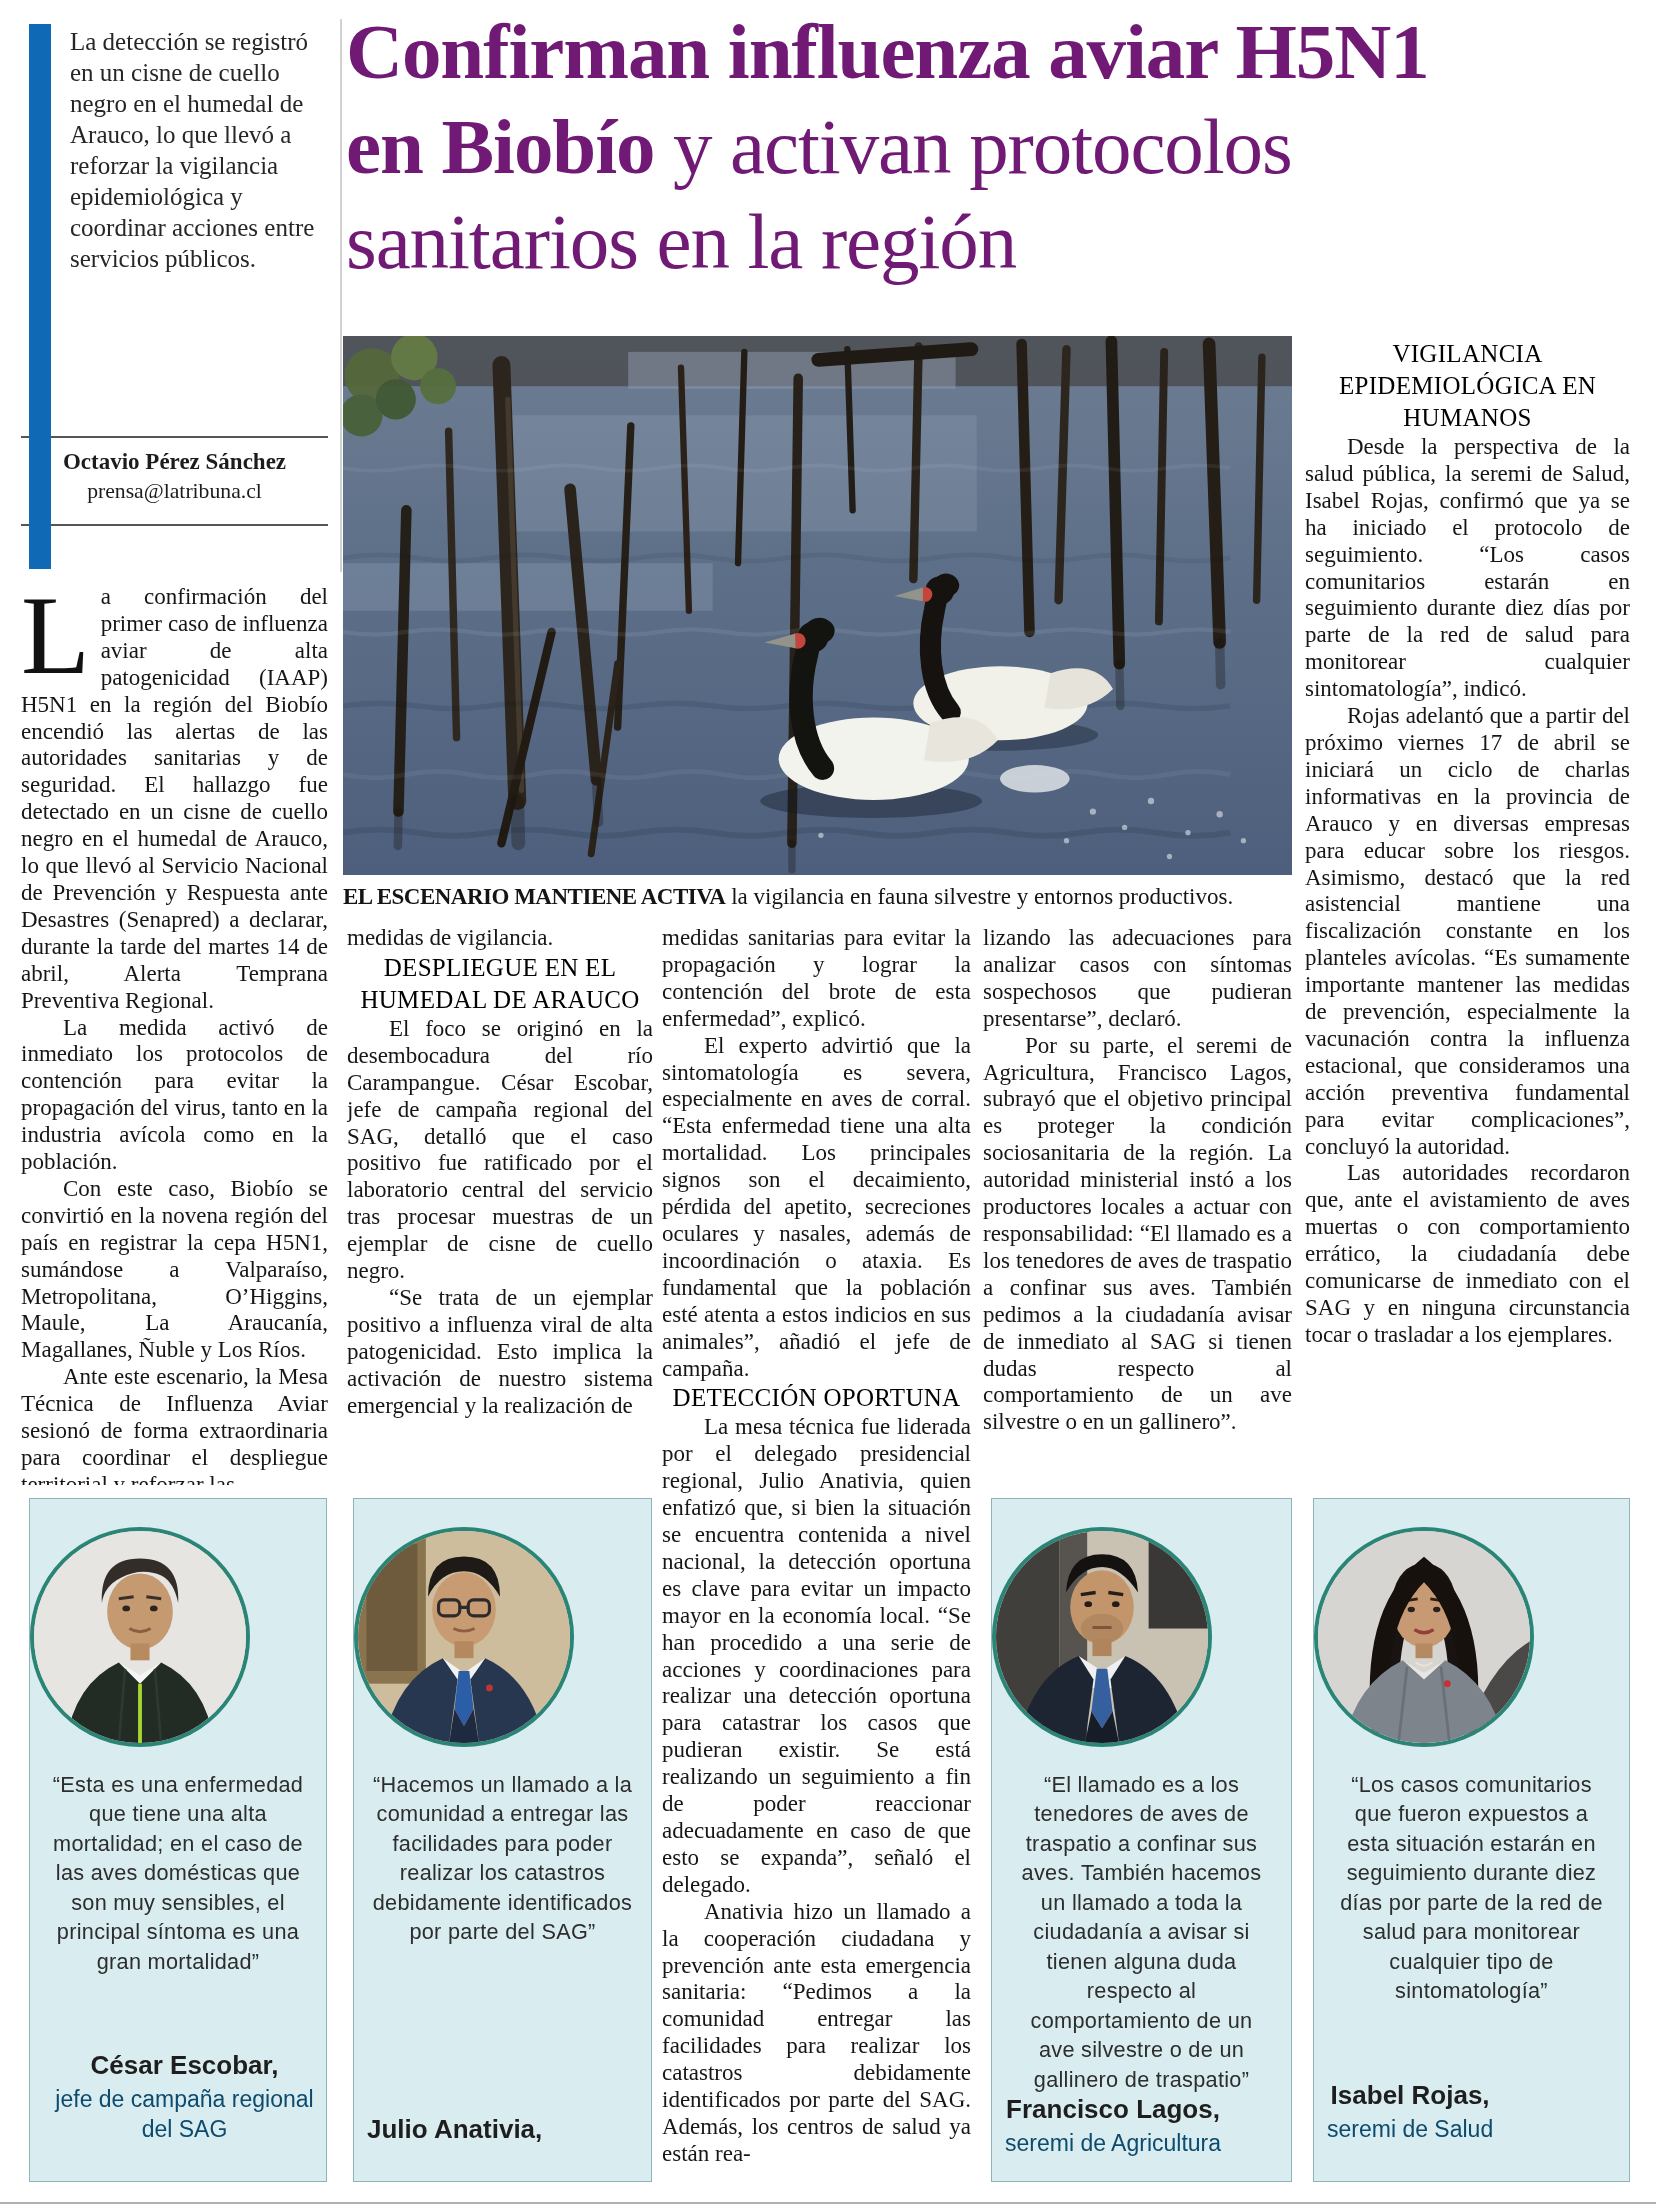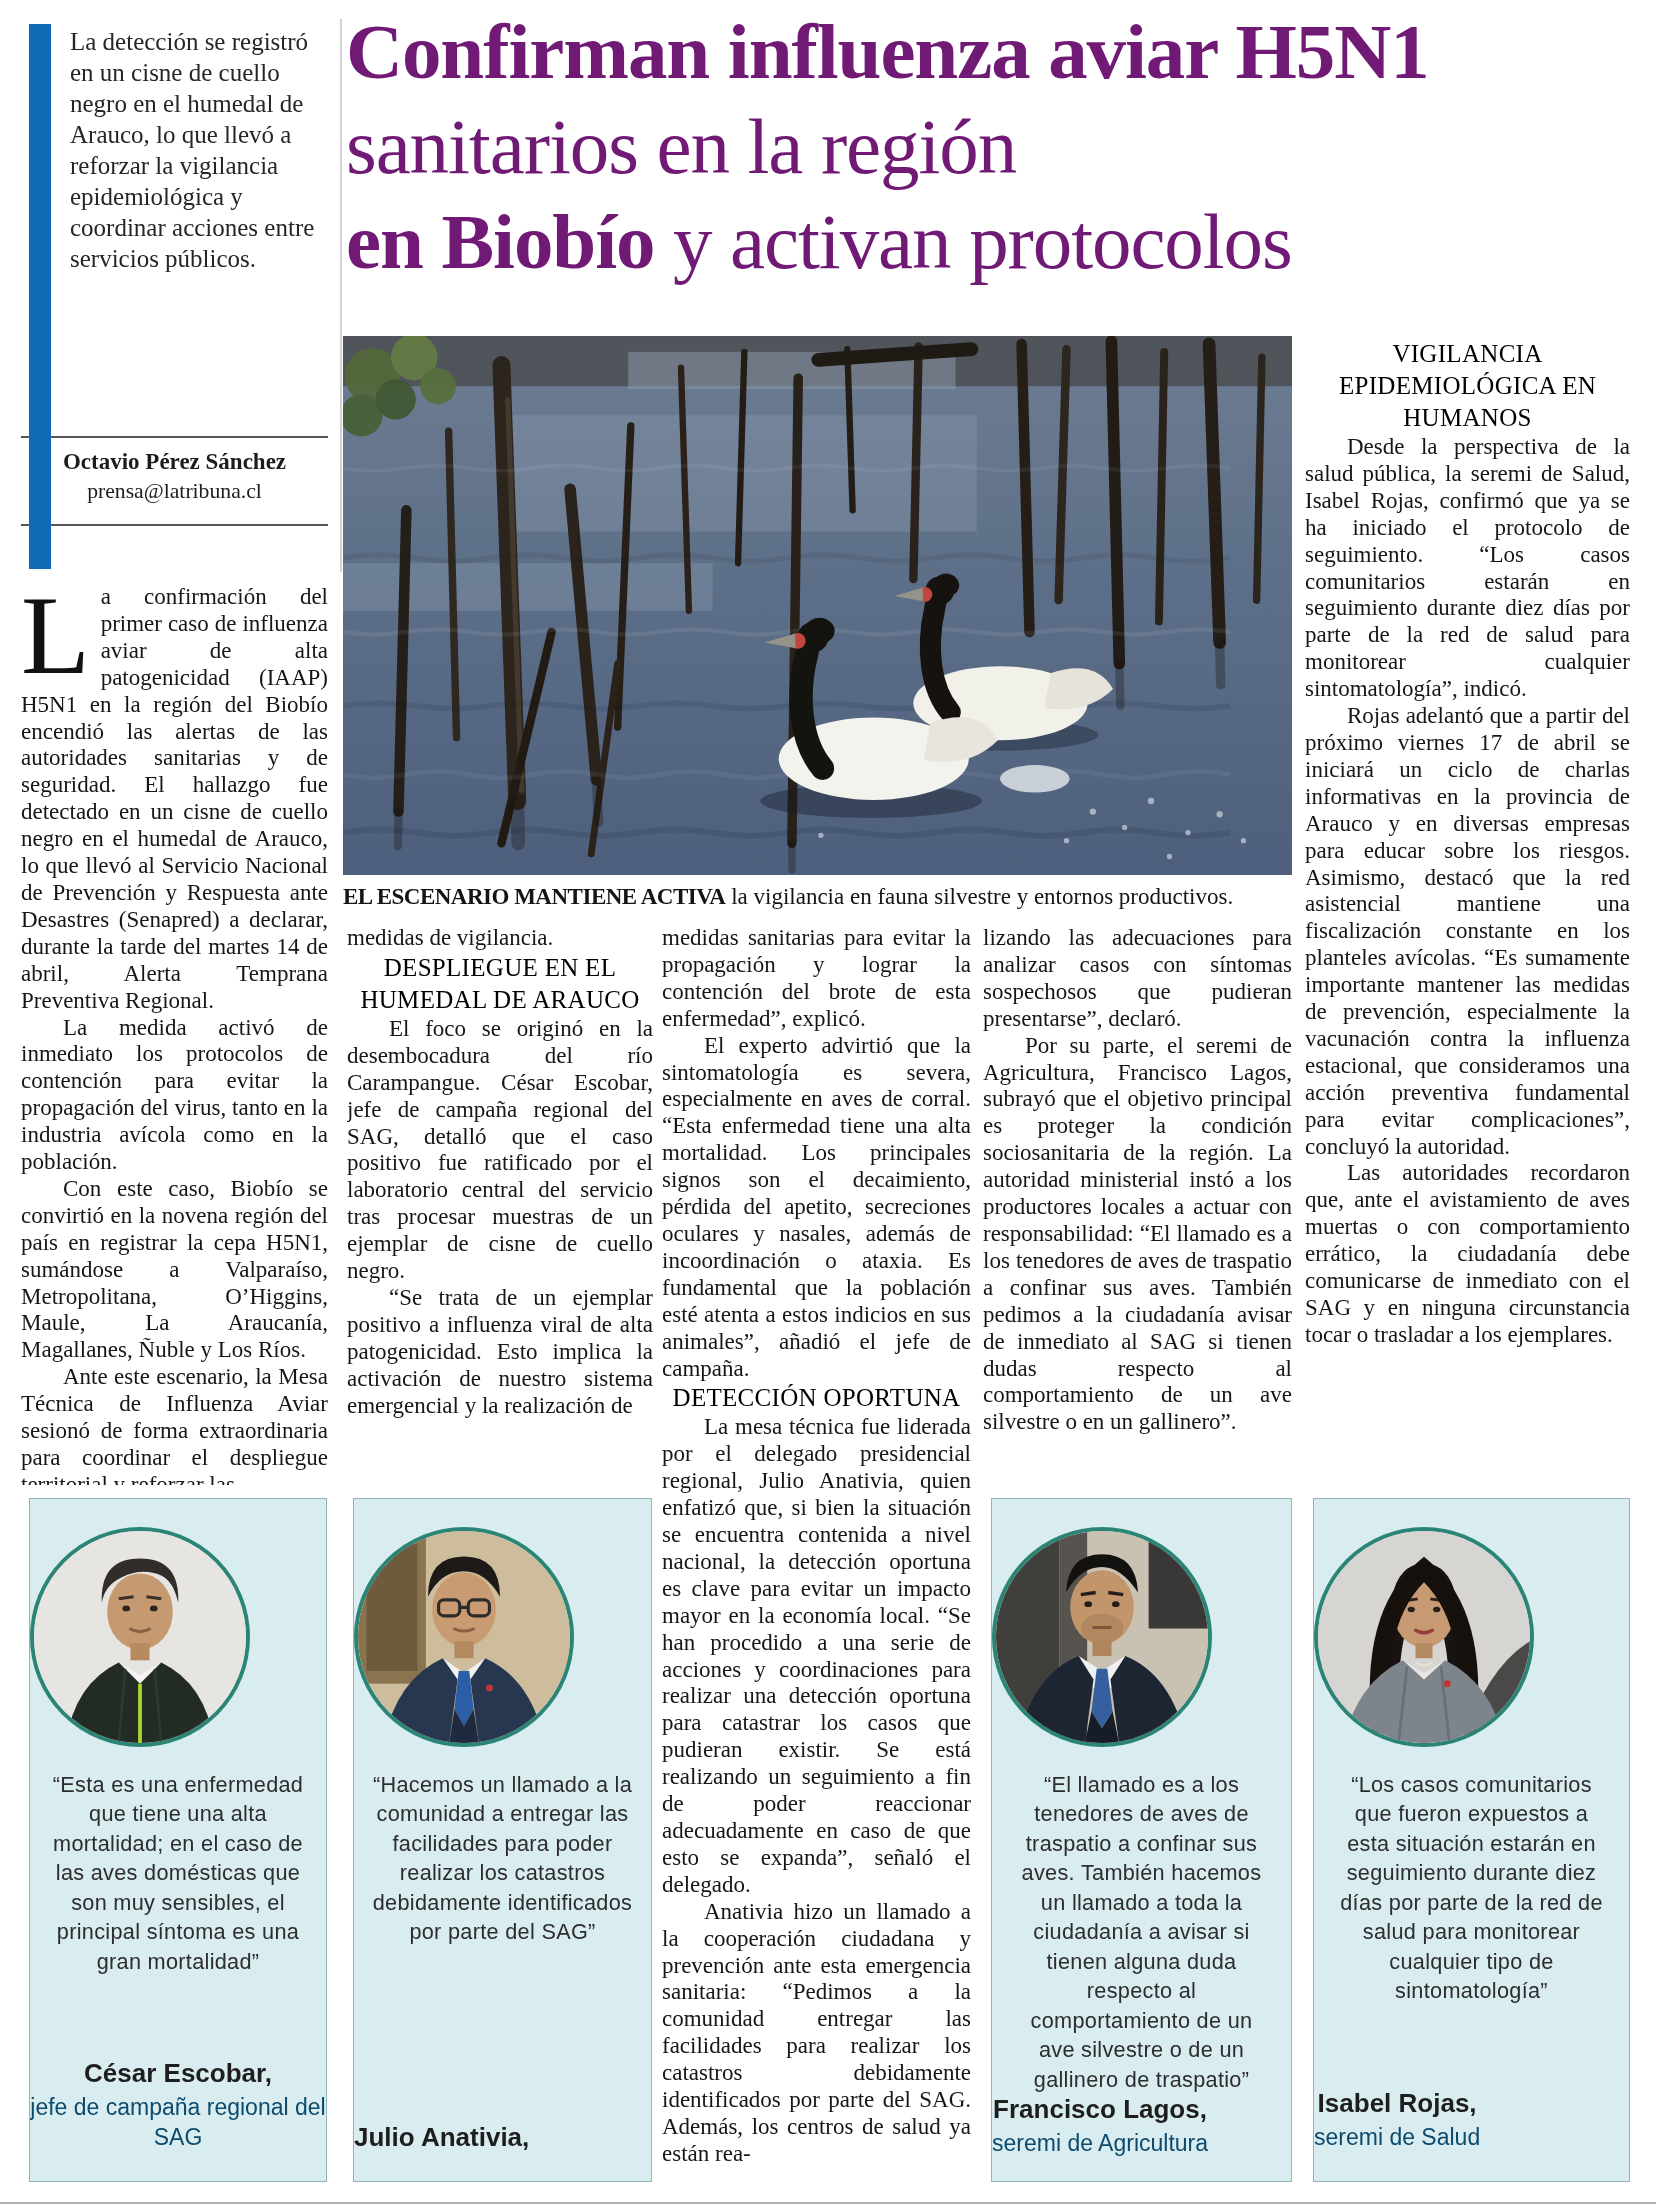--- a/index.html
+++ b/index.html
@@ -46,21 +46,21 @@
   
   .quote-box { position:absolute; top:1498px; height:684px; background:#d9ecef; border:1.6px solid #8fb4ba;
                display:flex; flex-direction:column; align-items:flex-start; overflow:hidden; }
   #qbox1 { left:29px;  width:298px; }
   #qbox2 { left:353px; width:299px; }
   #qbox3 { left:991px; width:301px; }
   #qbox4 { left:1313px; width:317px; }
   .portrait { width:220px; height:220px; border-radius:50%; border:4.2px solid #2a8577; overflow:hidden; margin-top:27.5px; flex-shrink:0; background:#e2e1dd; }
   .portrait svg { width:100%; height:100%; display:block; }
   .qtext { margin:23px 18px 0; font-family:"Liberation Sans", sans-serif; font-size:21.7px; line-height:1.36; letter-spacing:0.3px; text-align:center; color:#2d2d2d; }
-  .attrib { margin-top:auto; padding-bottom:28px; text-align:center; font-family:"Liberation Sans", sans-serif; }
+  .attrib { margin-top:auto; padding-bottom:36px; text-align:center; font-family:"Liberation Sans", sans-serif;margin-left:13px; }
   .qname { font-size:26px; font-weight:700; color:#1e1e1e; display:block; }
   .qrole { font-size:23px; margin-top:4.2px; line-height:1.3; display:block; color:#0c4a6e; }
 
   .bottom-rule { left:0; top:2202px; width:1656px; height:1.6px; background:#b0b0b0; }
 </style>
 </head>
 <body>
 
 <div class="abs blue-bar"></div>
 <div class="abs vrule"></div>
@@ -68,22 +68,22 @@
 
 <div class="abs rule rule1"></div>
 <div class="abs byline">
   <span class="author">Octavio Pérez Sánchez</span>
   <span class="email">prensa@latribuna.cl</span>
 </div>
 <div class="abs rule rule2"></div>
 
 <h1 class="abs headline">
   <span class="hl-line"><span class="hl-b">Confirman influenza aviar H5N1</span></span>
+  <span class="hl-line"><span class="hl-b">en Biobío</span><span class="hl-r"> y activan protocolos</span></span>
   <span class="hl-line"><span class="hl-r">sanitarios en la región</span></span>
-  <span class="hl-line"><span class="hl-b">en Biobío</span><span class="hl-r"> y activan protocolos</span></span>
 </h1>
 
 <div class="abs photo-wrap">
   <svg viewBox="0 0 1797 1020" preserveAspectRatio="none">
     <defs>
       <linearGradient id="water" x1="0" y1="0" x2="0" y2="1">
         <stop offset="0" stop-color="#6d7d93"></stop>
         <stop offset="0.45" stop-color="#5d6f88"></stop>
         <stop offset="1" stop-color="#4d5f7c"></stop>
       </linearGradient>

